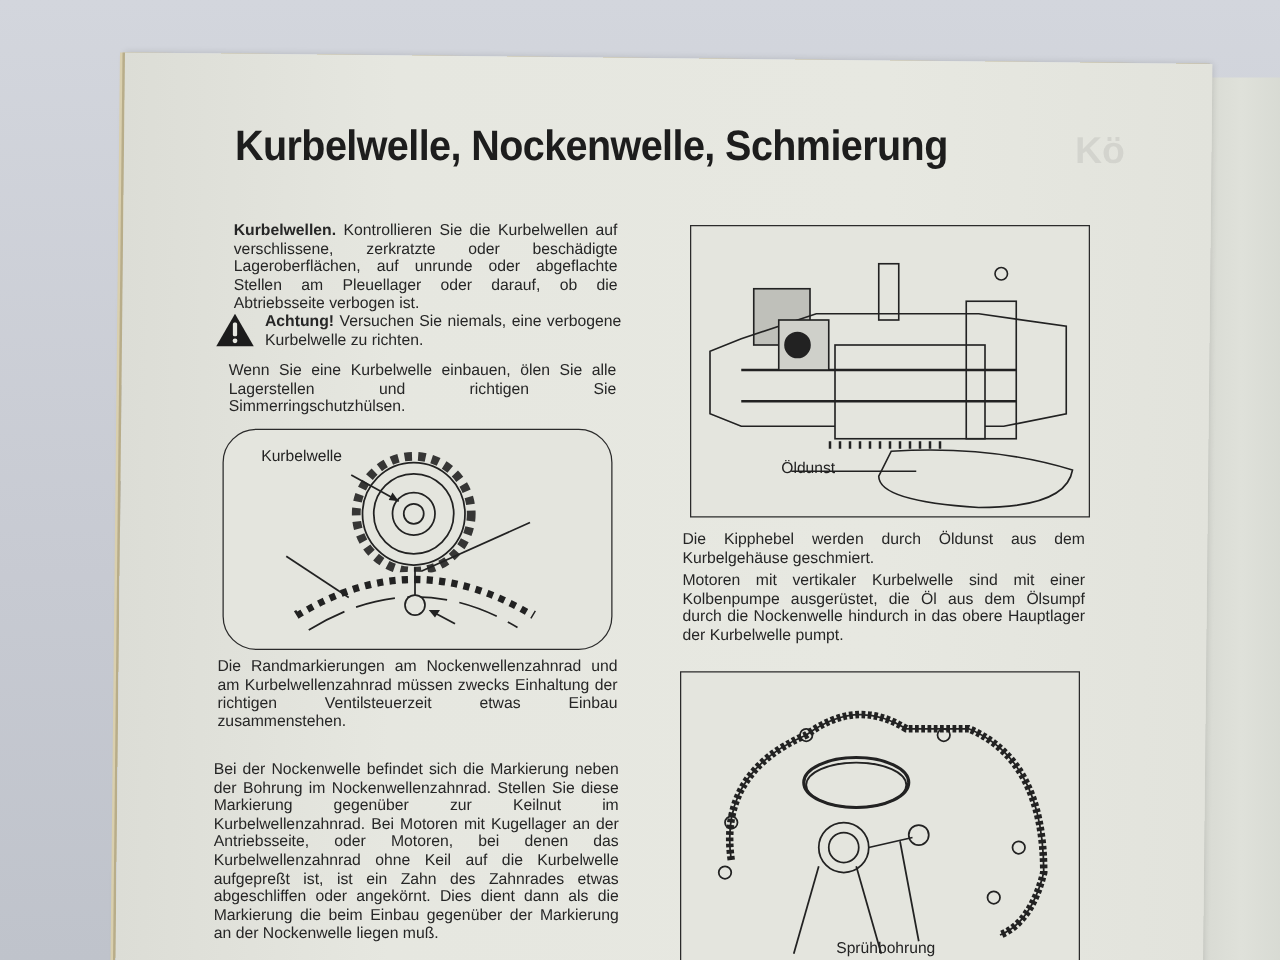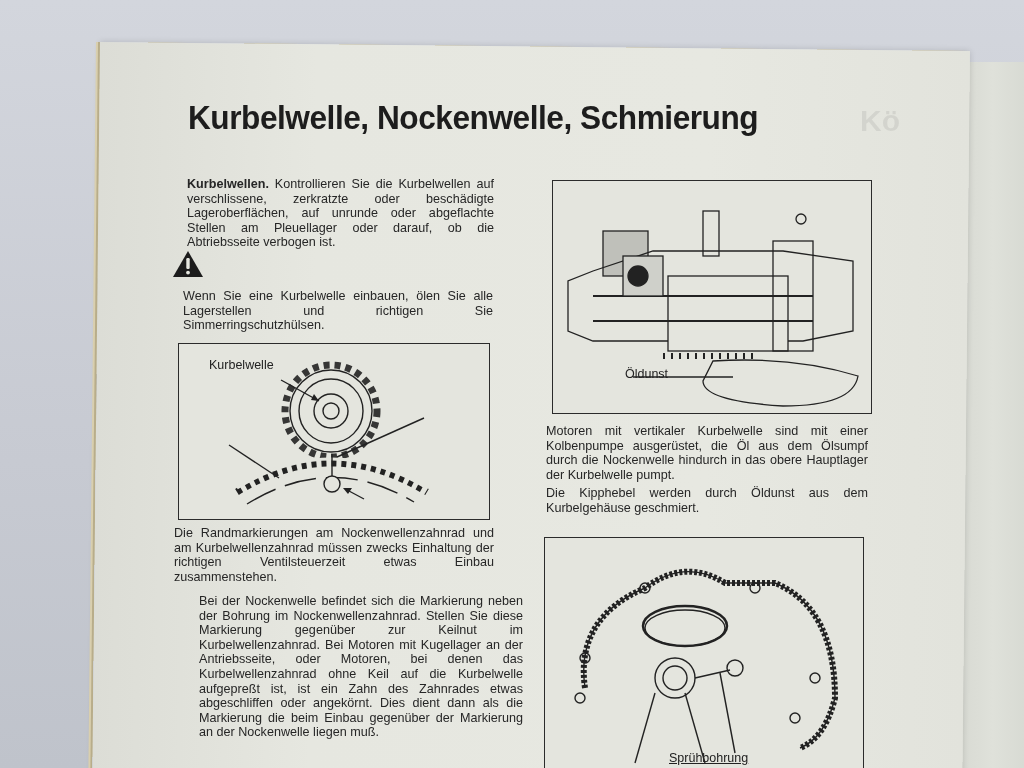--- a/index.html
+++ b/index.html
@@ -73,27 +73,30 @@
 <div class="col-text" style="left:187px; top:177px; width:307px;">
   <p><b>Kurbelwellen.</b><span> Kontrollieren Sie die Kurbelwellen auf verschlissene, zerkratzte oder beschädigte Lageroberflächen, auf unrunde oder abgeflachte Stellen am Pleuellager oder darauf, ob die Abtriebsseite verbogen ist.</span></p>
 </div>
 
 <div class="warning">
   <svg class="warn-icon" viewBox="0 0 32 28">
     <polygon points="16,1 31,27 1,27" fill="#1c1c1c"></polygon>
     <rect x="14.3" y="8" width="3.4" height="11" rx="1.2" fill="#e6e7e0"></rect>
     <circle cx="16" cy="22.6" r="1.9" fill="#e6e7e0"></circle>
   </svg>
+  <div style="width:285px; text-align:justify;">
+    <b>Achtung!</b><span> Versuchen Sie niemals, eine verbogene Kurbelwelle zu richten.</span>
+  </div>
 </div>
 
 <div class="col-text" style="left:183px; top:289px; width:310px;">
   <p>Wenn Sie eine Kurbelwelle einbauen, ölen Sie alle Lagerstellen und richtigen Sie Simmerringschutzhülsen.</p>
 </div>
 
-<div class="figure" style="left:178px; top:343px; width:310px; height:175px;">
+<div class="figure" style="left:178px; top:343px; width:310px; height:175px;border-radius:27px;">
   <svg viewBox="0 0 310 175">
 
     <g transform="translate(152,67)" fill="none" stroke="#222" stroke-width="1.4">
       <circle r="46" stroke-dasharray="6 5" stroke-width="7" stroke="#222" opacity="0.9"></circle>
       <circle r="41" fill="#e4e5de" stroke="#222"></circle>
       <circle r="32"></circle>
       <circle r="17"></circle>
       <circle r="8"></circle>
     </g>
 
@@ -111,21 +114,21 @@
     <line x1="185" y1="155" x2="170" y2="147" stroke="#222" stroke-width="1.4"></line>
     <polygon points="164,144 173,144 169,150" fill="#222"></polygon>
   </svg>
   <span class="fig-label" style="left:30px; top:14px;">Kurbelwelle</span>
 </div>
 
 <div class="col-text" style="left:174px; top:526px; width:320px;">
   <p>Die Randmarkierungen am Nockenwellenzahnrad und am Kurbelwellenzahnrad müssen zwecks Einhaltung der richtigen Ventilsteuerzeit etwas Einbau zusammenstehen.</p>
 </div>
 
-<div class="col-text" style="left:171px; top:594px; width:324px;margin-left:28px;">
+<div class="col-text" style="left:171px; top:608px; width:324px;">
   <p>Bei der Nockenwelle befindet sich die Markierung neben der Bohrung im Nockenwellenzahnrad. Stellen Sie diese Markierung gegenüber zur Keilnut im Kurbelwellenzahnrad. Bei Motoren mit Kugellager an der Antriebsseite, oder Motoren, bei denen das Kurbelwellenzahnrad ohne Keil auf die Kurbelwelle aufgepreßt ist, ist ein Zahn des Zahnrades etwas abgeschliffen oder angekörnt. Dies dient dann als die Markierung die beim Einbau gegenüber der Markierung an der Nockenwelle liegen muß.</p>
 </div>
 
 <div class="figure" style="left:552px; top:180px; width:318px; height:232px;">
   <svg viewBox="0 0 318 232">
     <g fill="none" stroke="#222" stroke-width="1.3">
       <rect x="50" y="50" width="45" height="45" fill="#bfc0ba"></rect>
       <rect x="150" y="30" width="16" height="45"></rect>
       <path d="M 15,100 L 15,150 L 40,160 L 250,160 L 300,150 L 300,80 L 230,70 L 100,70 L 40,90 Z"></path>
       <rect x="115" y="95" width="120" height="75" fill="#e4e5de"></rect>
@@ -137,22 +140,22 @@
       <circle cx="248" cy="38" r="5"></circle>
       <path d="M 160,180 Q 240,175 305,195 Q 300,225 230,225 Q 150,220 150,200 Z"></path>
       <line x1="110" y1="175" x2="200" y2="175" stroke-dasharray="2 6" stroke-width="6"></line>
       <line x1="80" y1="196" x2="180" y2="196"></line>
     </g>
   </svg>
   <span class="fig-label" style="left:72px; top:186px;">Öldunst</span>
 </div>
 
 <div class="col-text" style="left:546px; top:424px; width:322px;">
+  <p>Die Kipphebel werden durch Öldunst aus dem Kurbelgehäuse geschmiert.</p>
   <p>Motoren mit vertikaler Kurbelwelle sind mit einer Kolbenpumpe ausgerüstet, die Öl aus dem Ölsumpf durch die Nockenwelle hindurch in das obere Hauptlager der Kurbelwelle pumpt.</p>
-  <p>Die Kipphebel werden durch Öldunst aus dem Kurbelgehäuse geschmiert.</p>
 </div>
 
 <div class="figure" style="left:544px; top:537px; width:318px; height:240px;">
   <svg viewBox="0 0 318 240">
     <g fill="none" stroke="#222" stroke-width="1.4">
       <path d="M 40,150 Q 30,80 100,50 Q 140,20 180,45 L 230,45 Q 290,70 290,160 Q 280,200 255,210" stroke-width="6" stroke-dasharray="3 2"></path>
       <path d="M 40,150 Q 30,80 100,50 Q 140,20 180,45 L 230,45 Q 290,70 290,160 Q 280,200 255,210"></path>
       <ellipse cx="140" cy="90" rx="40" ry="18"></ellipse>
       <ellipse cx="140" cy="88" rx="42" ry="20" stroke-width="2.5"></ellipse>
       <circle cx="130" cy="140" r="20"></circle>
@@ -163,14 +166,14 @@
       <circle cx="40" cy="120" r="5"></circle>
       <circle cx="270" cy="140" r="5"></circle>
       <circle cx="250" cy="180" r="5"></circle>
       <circle cx="35" cy="160" r="5"></circle>
       <line x1="150" y1="140" x2="185" y2="132"></line>
       <line x1="110" y1="155" x2="90" y2="225"></line>
       <line x1="140" y1="155" x2="160" y2="225"></line>
       <line x1="175" y1="135" x2="190" y2="215"></line>
     </g>
   </svg>
-  <span class="fig-label" style="left:124px; top:213px;text-decoration:underline;">Sprühbohrung</span>
+  <span class="fig-label" style="left:124px; top:213px;">Sprühbohrung</span>
 </div>
 
 </body></html>

